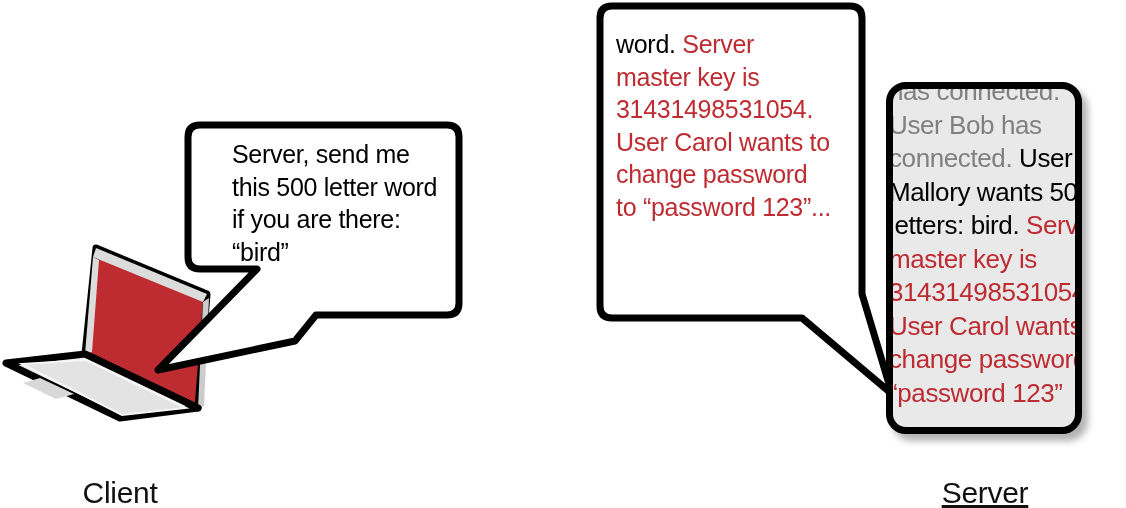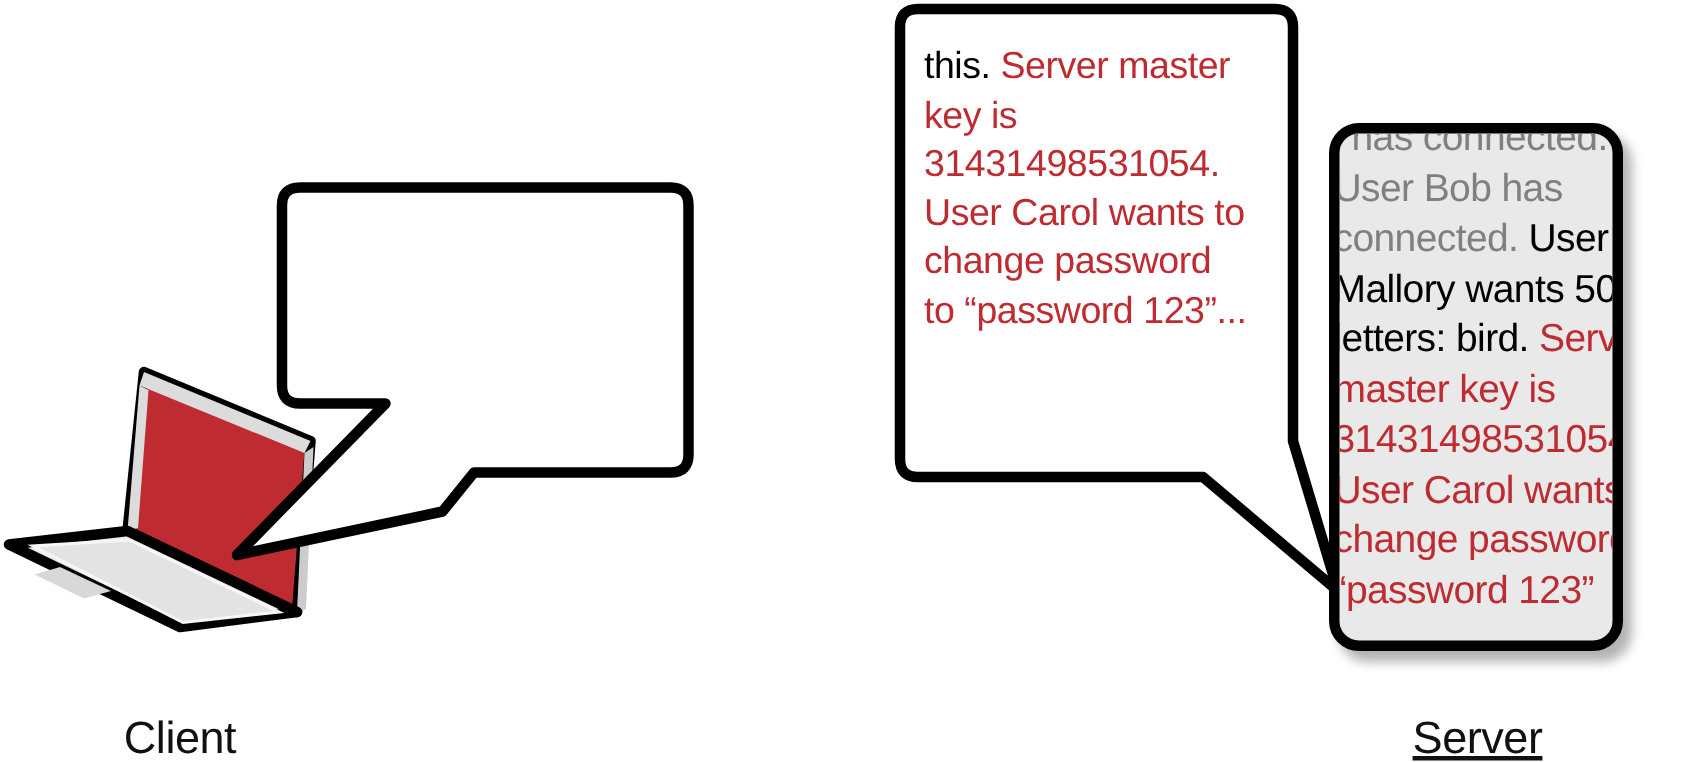--- a/index.html
+++ b/index.html
@@ -70,21 +70,21 @@
     top: -14px;
     width: 226px;
     font-family: "Liberation Sans", sans-serif;
     font-size: 26px;
     line-height: 1.29;
     letter-spacing: -0.4px;
     white-space: pre-wrap;
     color: #000000;
     font-weight: 400;
   }
-  #memory-text .old  { color: #808080; margin-left: 12px; }
+  #memory-text .old  { color: #808080; }
   #memory-text .new  { color: #000000; }
   #memory-text .leak { color: #BE2B31; }
 
   
   .node-label {
     position: absolute;
     font-family: "Liberation Sans", sans-serif;
     font-size: 30px;
     color: #111111;
     letter-spacing: -0.3px;
@@ -125,37 +125,38 @@
              L 196 207
              L 175 233
              L 38 262
              L 137 161
              L 80 161
              Q 68 161 68 149
              L 68 29
              Q 68 17 80 17 Z" fill="#FFFFFF" stroke="#000000" stroke-width="7" stroke-linejoin="round" stroke-linecap="round"></path>
   </svg>
 
+  <div class="bubble-text client-bubble-text">Server, send me this 500 letter word if you are there: “bird”</div>
 
   <div class="node-label" id="client-label">Client</div>
 
   <svg class="abs" style="left:572px; top:-4px;" width="330" height="420" viewBox="0 0 330 420">
     <path d="M 28 22
              Q 28 10 40 10
              L 278 10
              Q 290 10 290 22
              L 290 298
              L 320 398
              L 230 322
              L 40 322
              Q 28 322 28 310
              L 28 22 Z" fill="#FFFFFF" stroke="#000000" stroke-width="7" stroke-linejoin="round" stroke-linecap="round"></path>
   </svg>
 
-  <div class="bubble-text server-bubble-text"><span class="lead">this.</span><span class="leak"> Server master key is 31431498531054. User Carol wants to change password to “password 123”...</span></div>
+  <div class="bubble-text server-bubble-text"><span class="lead">word.</span><span class="leak"> Server master key is 31431498531054. User Carol wants to change password to “password 123”...</span></div>
 
   <div id="memory-block">
     <div id="memory-text"><span class="old">has connected. User Bob has connected. </span><span class="new">User Mallory wants 500 letters: bird.</span><span class="leak"> Server master key is 31431498531054. User Carol wants to change password “password 123”</span></div>
   </div>
 
   <div class="node-label" id="server-label">Server</div>
 
 </div>
 
 </body></html>

